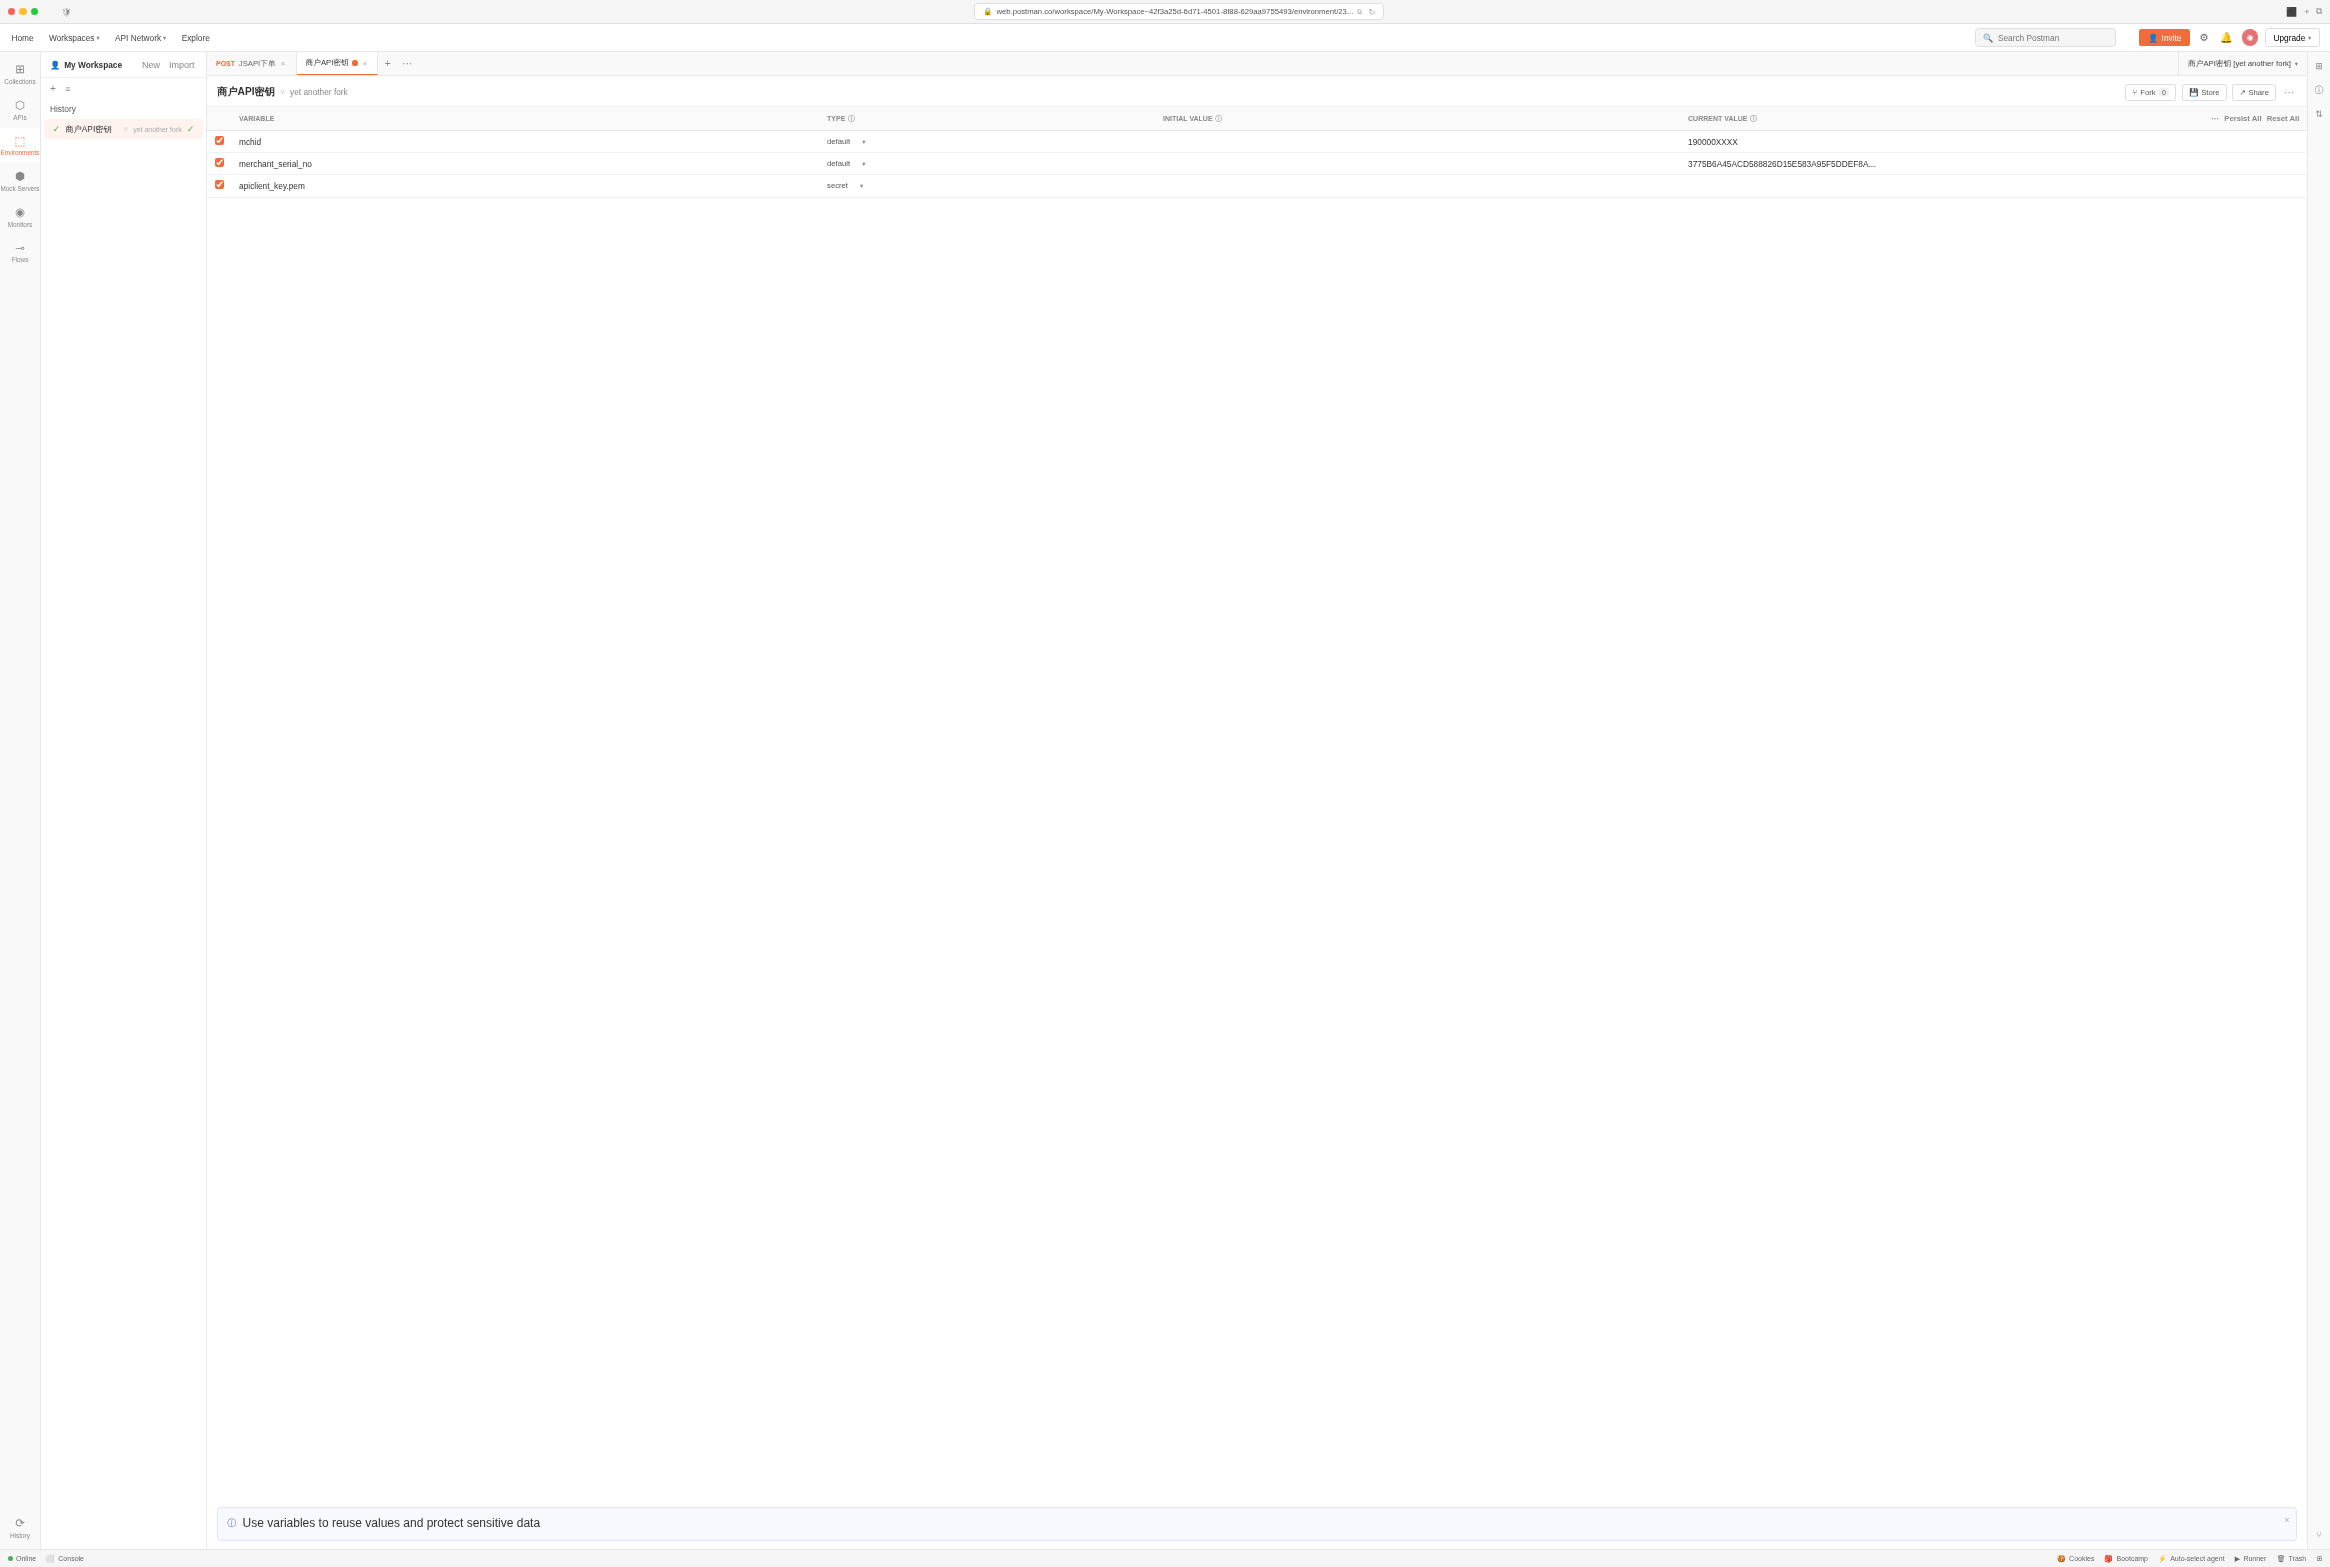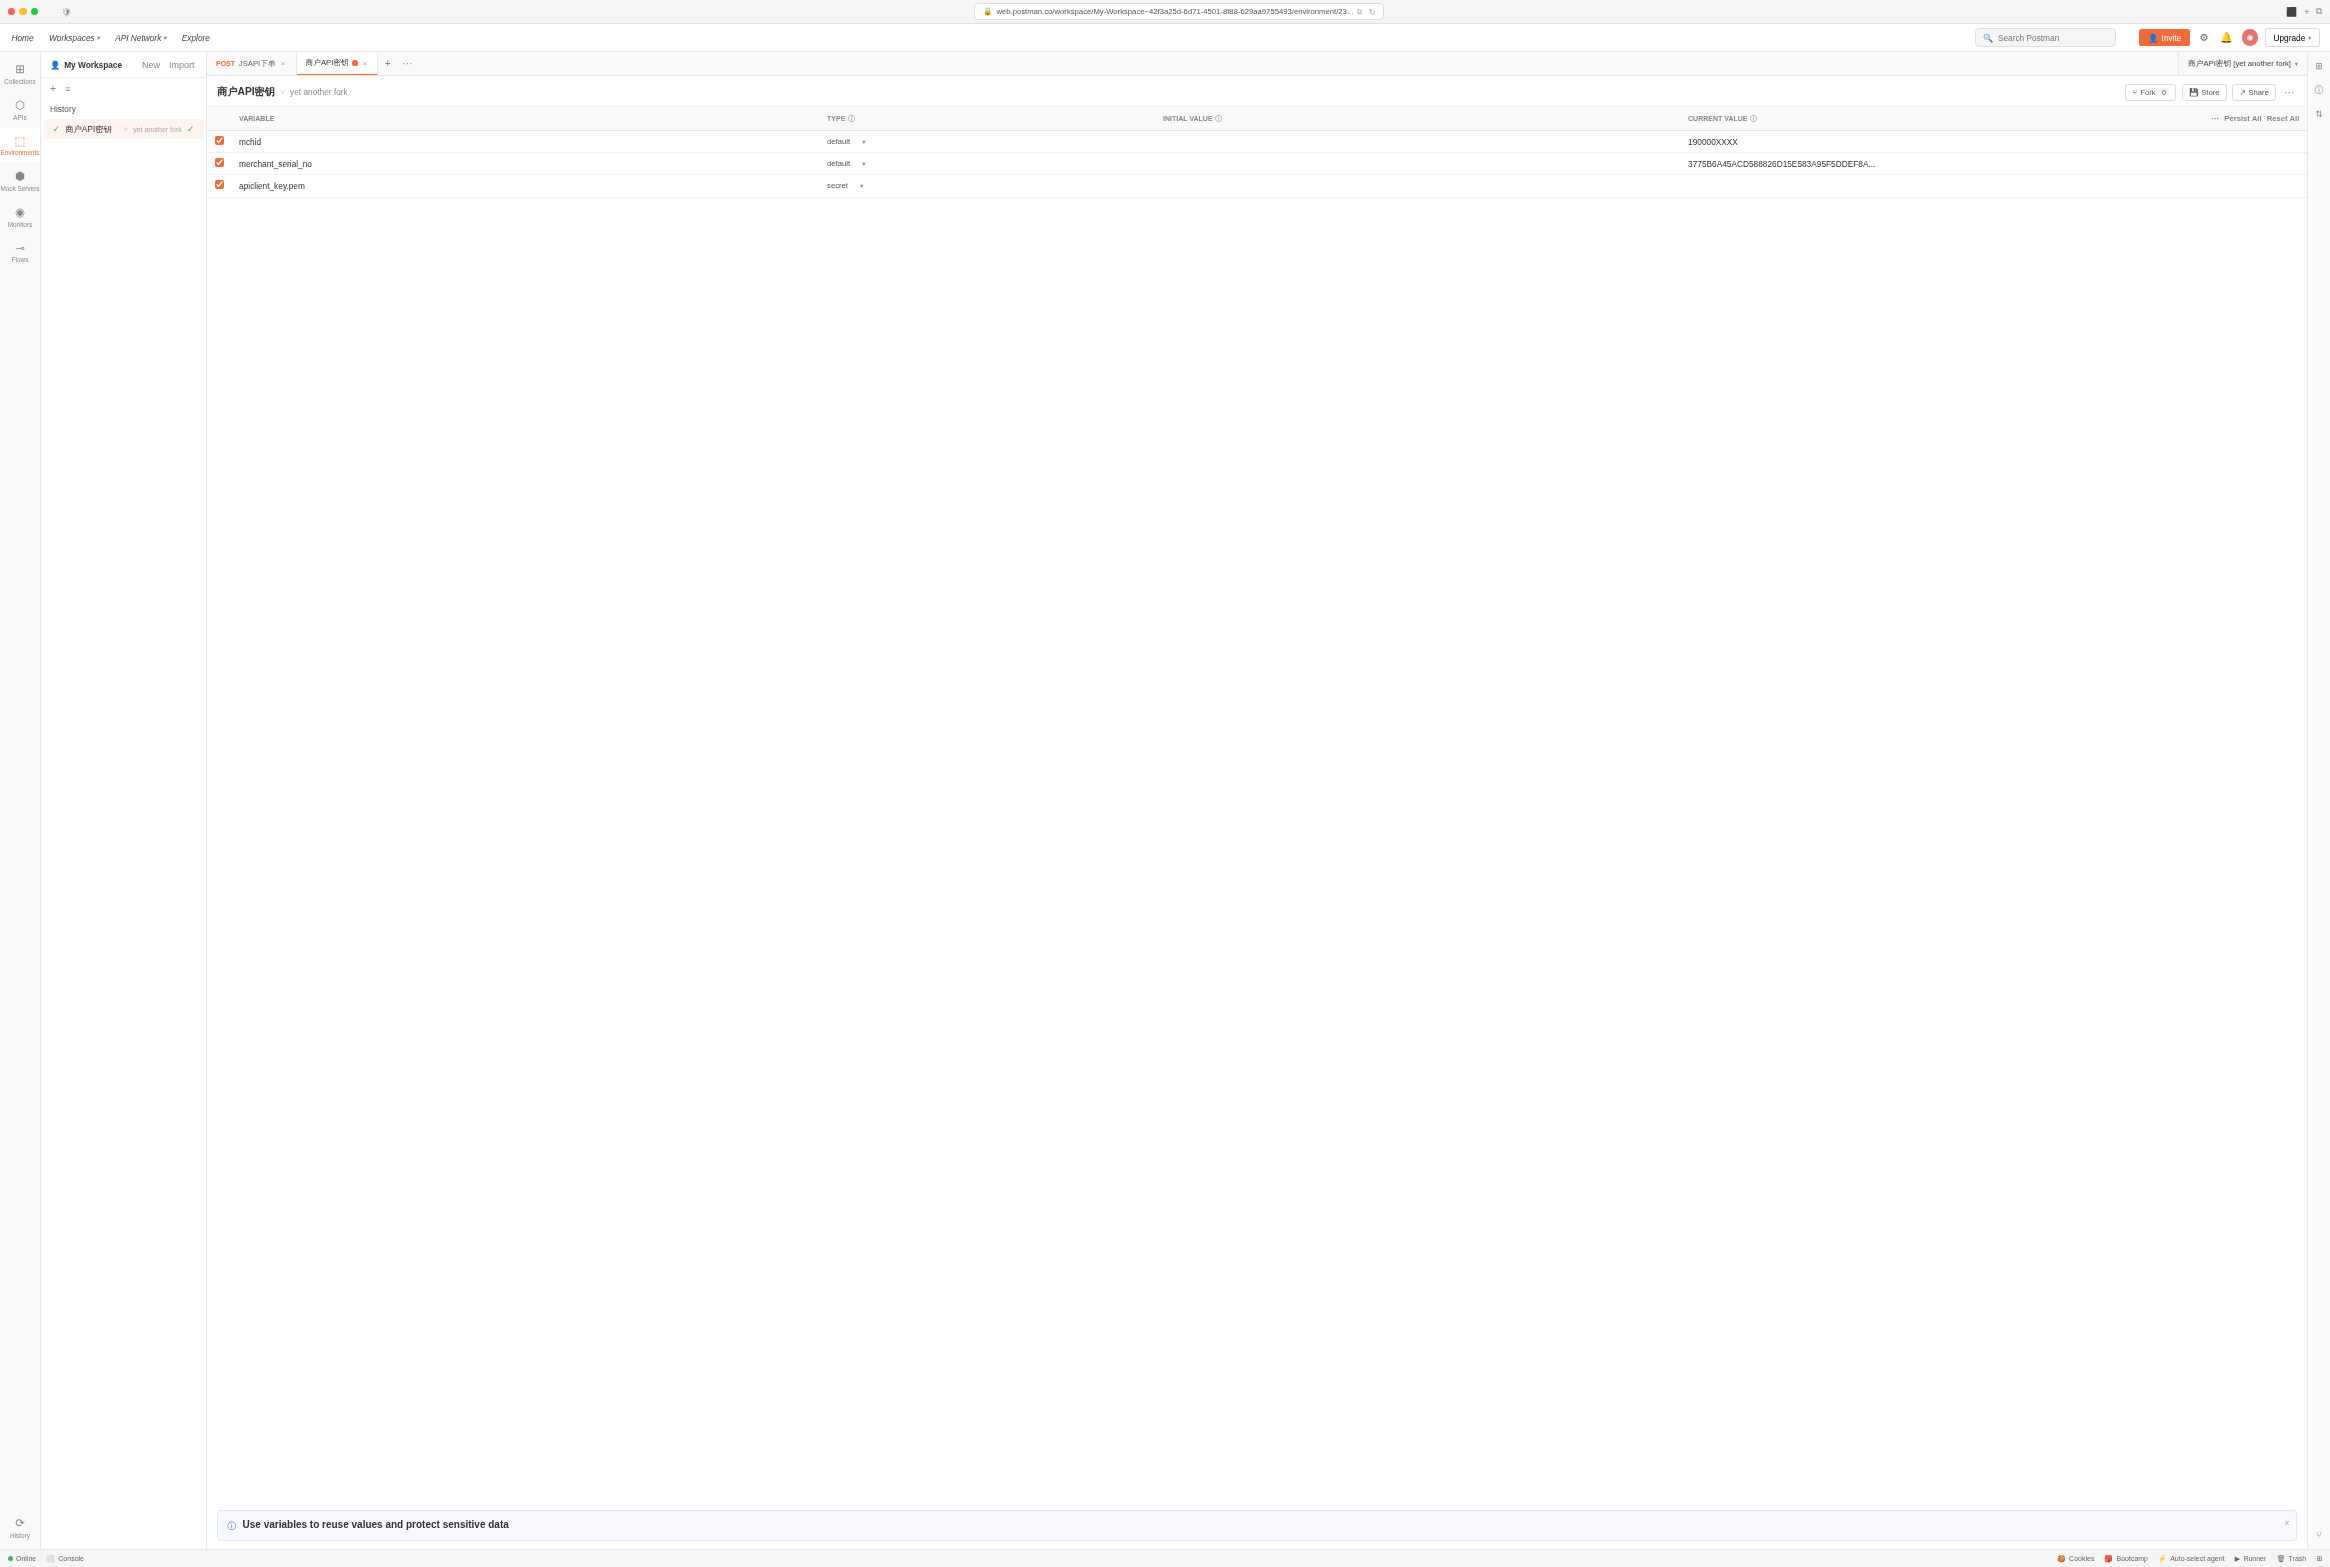--- a/index.html
+++ b/index.html
@@ -12,21 +12,21 @@
     .tl-red { background: #ff5f57; }
     .tl-yellow { background: #ffbd2e; }
     .tl-green { background: #28c840; }
     .titlebar-url { flex: 1; display: flex; justify-content: center; }
     .url-bar { background: #fff; border: 0.6px solid #ddd; border-radius: 3.8px; padding: 2.6px 7.7px; font-size: 7.7px; color: #555; display: flex; align-items: center; gap: 3.8px; min-width: 256px; }
     .titlebar-actions { display: flex; gap: 6.4px; align-items: center; }
     .titlebar-icon { color: #888; font-size: 9px; cursor: pointer; }
 
     
     .topnav { height: 28px; background: #fff; display: flex; align-items: center; padding: 0 10.2px; border-bottom: 0.6px solid #e8e8e8; gap: 12.8px; flex-shrink: 0; }
-    .nav-link { font-size: 8.3px; color: #444; cursor: pointer; padding: 2.6px 1.3px; font-style: italic; }
+    .nav-link { font-size: 8.3px; color: #444; cursor: pointer; padding: 2.6px 1.3px; }
     .nav-dropdown { display: flex; align-items: center; gap: 1.9px; }
     .nav-search { margin-left: auto; display: flex; align-items: center; background: #f5f5f5; border: 0.6px solid #e0e0e0; border-radius: 3.8px; padding: 3.2px 7.7px; gap: 3.8px; min-width: 141px; }
     .nav-search input { border: none; background: transparent; outline: none; font-size: 8.3px; color: #555; width: 102px; }
     .nav-right { display: flex; align-items: center; gap: 6.4px; margin-left: 10.2px; }
     .btn-invite { background: #f26b3a; color: #fff; border: none; border-radius: 2.6px; padding: 3.8px 9px; font-size: 8.3px; cursor: pointer; display: flex; align-items: center; gap: 3.2px; }
     .nav-icon-btn { background: none; border: none; color: #666; font-size: 10.2px; cursor: pointer; padding: 2.6px; }
     .btn-upgrade { background: #fff; border: 0.6px solid #ddd; border-radius: 2.6px; padding: 3.2px 7.7px; font-size: 8.3px; cursor: pointer; display: flex; align-items: center; gap: 2.6px; }
 
     
     .main-layout { display: flex; flex: 1; overflow: hidden; }
@@ -87,21 +87,21 @@
     .add-variable { color: #aaa; font-size: 8.3px; padding: 5.1px 7.7px; }
     .th-info { display: flex; align-items: center; gap: 2.6px; }
     .info-icon { color: #aaa; font-size: 7px; }
     .th-actions { display: flex; align-items: center; gap: 5.1px; }
     .th-action-btn { background: none; border: none; font-size: 7.7px; color: #888; cursor: pointer; font-weight: 600; }
 
     
     .info-banner { background: #f8f9ff; border: 0.6px solid #e0e4ff; border-radius: 3.8px; margin: 7.7px 10.2px; padding: 7.7px 9px; display: flex; gap: 6.4px; position: relative; }
     .info-banner-icon { color: #5c6bc0; font-size: 9px; flex-shrink: 0; margin-top: 0.6px; }
     .info-banner-text { flex: 1; }
-    .info-banner-title { font-size: 10px; font-weight: 700; color: #333; margin-bottom: 2.6px; }
+    .info-banner-title { font-size: 12px; font-weight: 400; color: #333; margin-bottom: 2.6px; }
     .info-banner-desc { font-size: 7.7px; color: #666; line-height: 1.5; }
     .info-banner-link { color: #5c6bc0; text-decoration: underline; cursor: pointer; }
     .info-banner-close { position: absolute; top: 6.4px; right: 6.4px; background: none; border: none; color: #aaa; cursor: pointer; font-size: 9px; }
 
     
     .right-panel { width: 23px; background: #f9f9f9; border-left: 0.6px solid #e8e8e8; display: flex; flex-direction: column; align-items: center; padding: 5.1px 0; gap: 5.1px; flex-shrink: 0; }
     .right-panel-btn { background: none; border: none; color: #888; cursor: pointer; font-size: 9px; padding: 3.8px; }
 
     
     .statusbar { height: 18px; background: #f5f5f5; border-top: 0.6px solid #e8e8e8; display: flex; align-items: center; padding: 0 7.7px; gap: 10.2px; flex-shrink: 0; }

